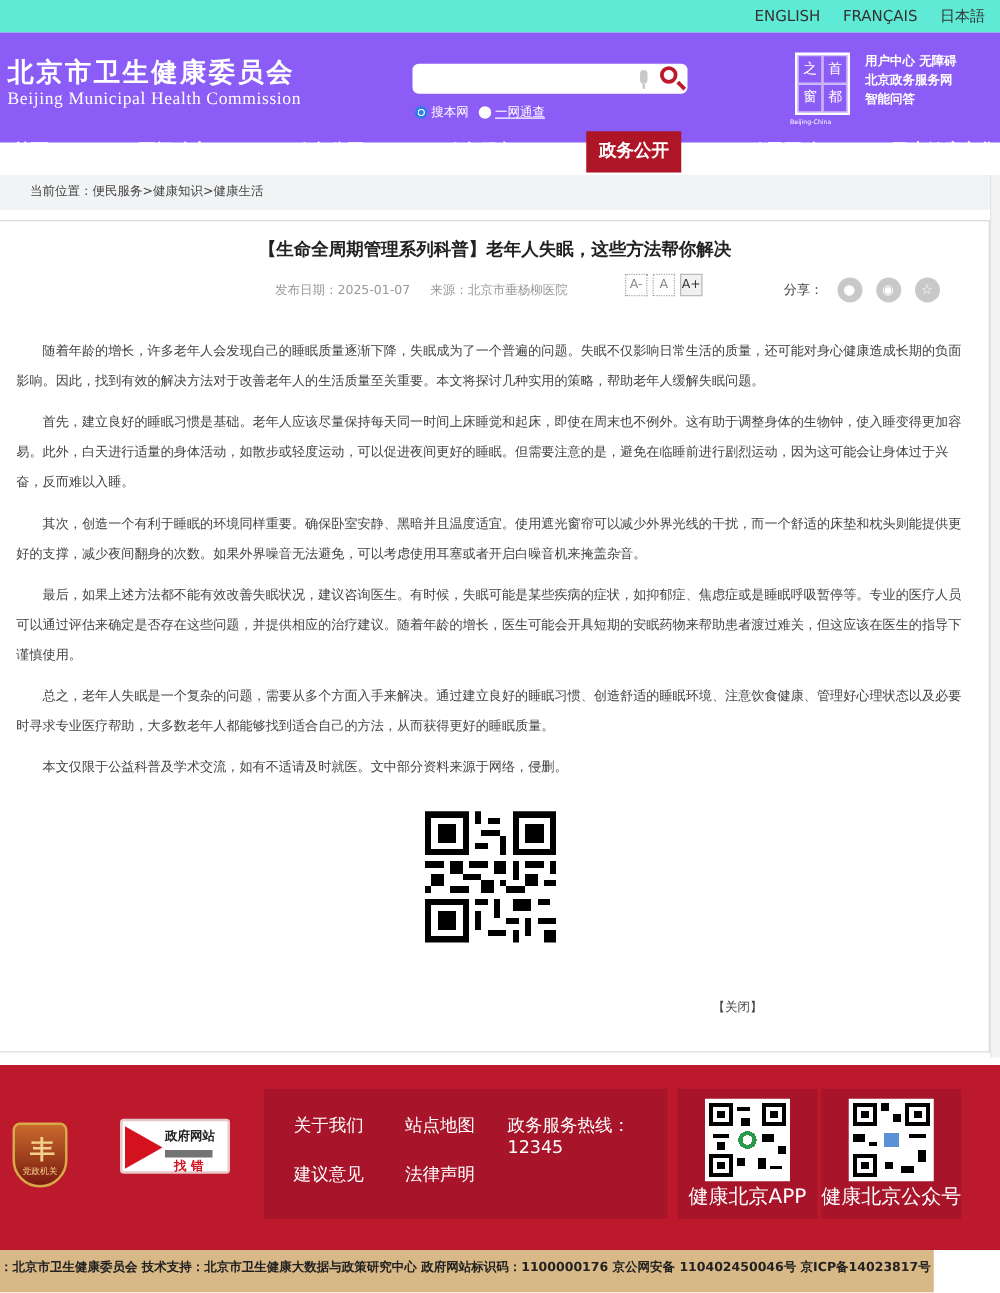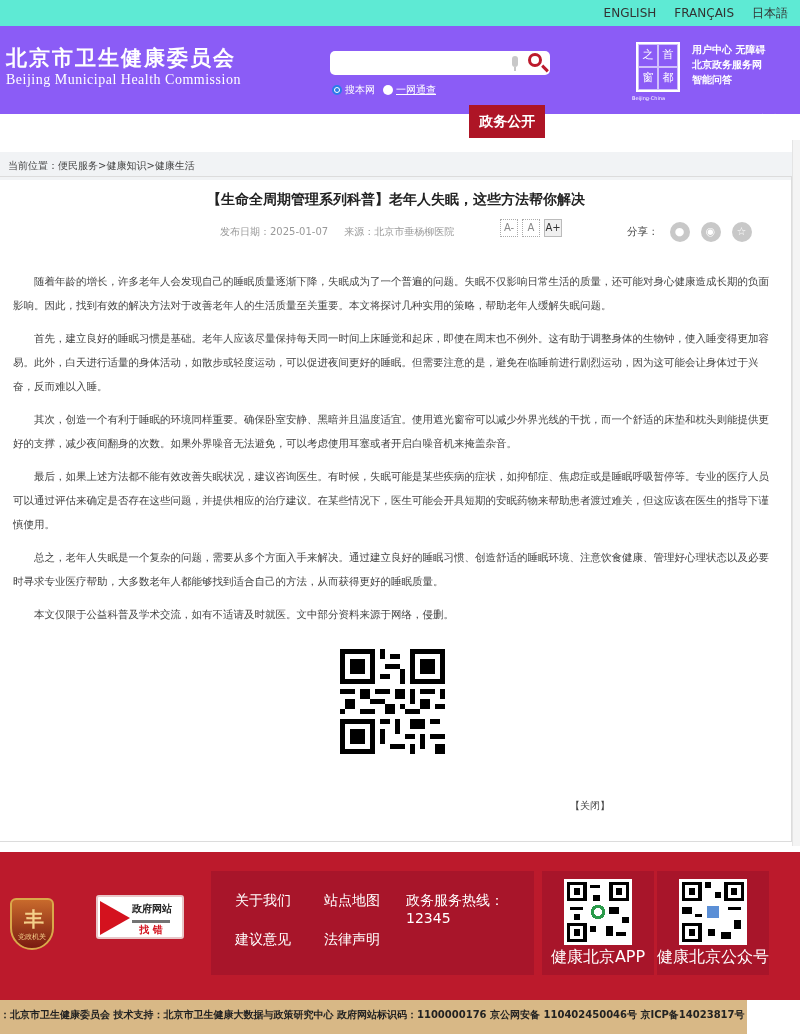--- a/index.html
+++ b/index.html
@@ -18,41 +18,41 @@
   .radio { width: 10px; height: 10px; border-radius: 50%; background: #fff; margin-right: 3px; display: inline-block; }
   .radio.on { border: 2px solid #2b7de9; background: #2b7de9; box-shadow: inset 0 0 0 1px #fff; }
   .radios .lbl2 { text-decoration: underline; }
   .capital { position: absolute; left: 636px; top: 16px; width: 44px; height: 50px; border: 2px solid #fff; display: grid; grid-template-columns: 1fr 1fr; color: #fff; font-size: 11px; text-align: center; }
   .capital span { border: 1px solid rgba(255,255,255,0.6); line-height: 20px; }
   .capital-en { position: absolute; left: 632px; top: 69px; color: #fff; font-size: 5px; }
   .side-links { position: absolute; left: 692px; top: 16px; color: #fff; font-size: 10px; font-weight: bold; line-height: 15px; }
   .nav { position: absolute; left: 0; top: 105px; width: 800px; height: 33px; display: flex; gap: 47px; }
   .nav-item { color: #fff; font-size: 14px; font-weight: bold; height: 33px; line-height: 33px; text-align: center; }
   .nav-item.active { background: #ae1526; }
-  .breadcrumb { position: absolute; top: 152px; left: 0; width: 792px; height: 28px; background: #f1f3f5; font-size: 10px; line-height: 28px; padding-left: 8px; color: #444; }
+  .breadcrumb { position: absolute; top: 140px; left: 0; width: 792px; height: 28px; background: #f1f3f5; font-size: 10px; line-height: 28px; padding-left: 24px; color: #444; }
   .article { position: absolute; top: 176px; left: 0; width: 792px; height: 666px; border: 1px solid #dcdcdc; border-left: none; }
   .title { position: absolute; top: 14px; left: 0; width: 792px; text-align: center; font-size: 14px; font-weight: bold; color: #222; }
   .meta { position: absolute; top: 48px; left: 220px; font-size: 10px; color: #999; display: flex; align-items: center; }
   .meta .src { margin-left: 16px; }
   .fontbtns { position: absolute; top: 42px; left: 500px; display: flex; }
   .fbtn { width: 18px; height: 18px; border: 1px dotted #aaa; margin-right: 4px; font-size: 10px; text-align: center; line-height: 16px; color: #888; }
   .fbtn.big { border: 1px solid #bbb; background: #f0f0f0; color: #333; }
   .share { position: absolute; top: 45px; left: 611px; display: flex; align-items: center; font-size: 10.5px; color: #444; margin-left: 16px; }
   .share-ic { width: 20px; height: 20px; border-radius: 50%; background: #c8c8c8; margin-left: 11px; color: #fff; font-size: 11px; text-align: center; line-height: 20px; }
   .body { position: absolute; top: 92px; left: 13px; width: 766px; font-size: 10.5px; color: #444; line-height: 24px; }
   .body p { text-indent: 2em; margin-bottom: 9px; }
   .qr { position: absolute; top: 472px; left: 340px; width: 105px; height: 105px; background: #fff; }
   .close-link { position: absolute; top: 622px; left: 530px; font-size: 10px; color: #444; margin-left: 40px; }
   .footer { position: absolute; top: 852px; left: 0; width: 800px; height: 148px; background: #bc1a2c; }
   .badge { position: absolute; left: 10px; top: 46px; width: 44px; height: 52px; background: linear-gradient(#c86a2c,#7a1a10); border: 2px solid #d9a84a; border-radius: 6px 6px 22px 22px; color: #f4d08a; font-size: 7px; text-align: center; padding-top: 32px; }
   .badge-glyph { position: absolute; left: 12px; top: 6px; font-size: 20px; color: #f4d08a; font-weight: bold; }
   .findbug { position: absolute; left: 96px; top: 43px; width: 88px; height: 44px; background: #fff; border: 2px solid #e8c7c9; border-radius: 3px; }
   .findbug .tri { position: absolute; left: 2px; top: 4px; width: 0; height: 0; border-top: 17px solid transparent; border-bottom: 17px solid transparent; border-left: 30px solid #d4121e; }
   .findbug .l1 { position: absolute; left: 34px; top: 5px; font-size: 10px; color: #222; font-weight: bold; }
-  .findbug .l2 { position: absolute; left: 46px; top: 23px; font-size: 10px; color: #d4121e; font-weight: bold; border-top: 3px solid #737373; width: 38px; text-align: center; left: 34px; }
+  .findbug .l2 { position: absolute; left: 46px; top: 23px; font-size: 10px; color: #d4121e; font-weight: bold; border-top: 6px solid #737373; width: 38px; text-align: center; left: 34px; }
   .links-box { position: absolute; left: 211px; top: 19px; width: 323px; height: 104px; background: #a8152a; }
   .flink { position: absolute; color: #fff; font-size: 14px; }
   .qrbox { position: absolute; top: 19px; width: 112px; height: 104px; background: #a8152a; }
   .qrbox .q { position: absolute; left: 22px; top: 8px; width: 68px; height: 66px; background: #fff; }
   .qrbox .cap { position: absolute; left: 0; width: 112px; top: 76px; text-align: center; color: #fff; font-size: 16px; }
   .copyright { position: absolute; top: 1000px; left: 0; width: 747px; height: 34px; background: #d8b886; font-size: 10px; font-weight: bold; color: #222; line-height: 30px; white-space: nowrap; overflow: hidden; }
   .scrollbar { position: absolute; top: 140px; left: 792px; width: 8px; height: 706px; background: #f4f4f4; border-left: 1px solid #e4e4e4; }
 </style>
 </head>
 <body>
@@ -120,21 +120,21 @@
     <span>分享：</span>
     <span class="share-ic">●</span>
     <span class="share-ic">◉</span>
     <span class="share-ic">☆</span>
   </div>
 
   <div class="body">
     <p>随着年龄的增长，许多老年人会发现自己的睡眠质量逐渐下降，失眠成为了一个普遍的问题。失眠不仅影响日常生活的质量，还可能对身心健康造成长期的负面影响。因此，找到有效的解决方法对于改善老年人的生活质量至关重要。本文将探讨几种实用的策略，帮助老年人缓解失眠问题。</p>
     <p>首先，建立良好的睡眠习惯是基础。老年人应该尽量保持每天同一时间上床睡觉和起床，即使在周末也不例外。这有助于调整身体的生物钟，使入睡变得更加容易。此外，白天进行适量的身体活动，如散步或轻度运动，可以促进夜间更好的睡眠。但需要注意的是，避免在临睡前进行剧烈运动，因为这可能会让身体过于兴奋，反而难以入睡。</p>
     <p>其次，创造一个有利于睡眠的环境同样重要。确保卧室安静、黑暗并且温度适宜。使用遮光窗帘可以减少外界光线的干扰，而一个舒适的床垫和枕头则能提供更好的支撑，减少夜间翻身的次数。如果外界噪音无法避免，可以考虑使用耳塞或者开启白噪音机来掩盖杂音。</p>
-    <p>最后，如果上述方法都不能有效改善失眠状况，建议咨询医生。有时候，失眠可能是某些疾病的症状，如抑郁症、焦虑症或是睡眠呼吸暂停等。专业的医疗人员可以通过评估来确定是否存在这些问题，并提供相应的治疗建议。在某些情况下，医生可能会开具短期的安眠药物来帮助患者渡过难关，但这应该在医生的指导下谨慎使用。</p>
+    <p>最后，如果上述方法都不能有效改善失眠状况，建议咨询医生。有时候，失眠可能是某些疾病的症状，如抑郁症、焦虑症或是睡眠呼吸暂停等。专业的医疗人员可以通过评估来确定是否存在这些问题，并提供相应的治疗建议。随着年龄的增长，医生可能会开具短期的安眠药物来帮助患者渡过难关，但这应该在医生的指导下谨慎使用。</p>
     <p>总之，老年人失眠是一个复杂的问题，需要从多个方面入手来解决。通过建立良好的睡眠习惯、创造舒适的睡眠环境、注意饮食健康、管理好心理状态以及必要时寻求专业医疗帮助，大多数老年人都能够找到适合自己的方法，从而获得更好的睡眠质量。</p>
     <p>本文仅限于公益科普及学术交流，如有不适请及时就医。文中部分资料来源于网络，侵删。</p>
   </div>
 
   <div class="qr">
     <svg width="105" height="105" viewBox="0 0 21 21" shape-rendering="crispEdges">
       <rect width="21" height="21" fill="#fff"></rect>
       <g fill="#000">
         <rect x="0" y="0" width="7" height="7"></rect>
           <rect x="1" y="1" width="5" height="5" fill="#fff"></rect>

